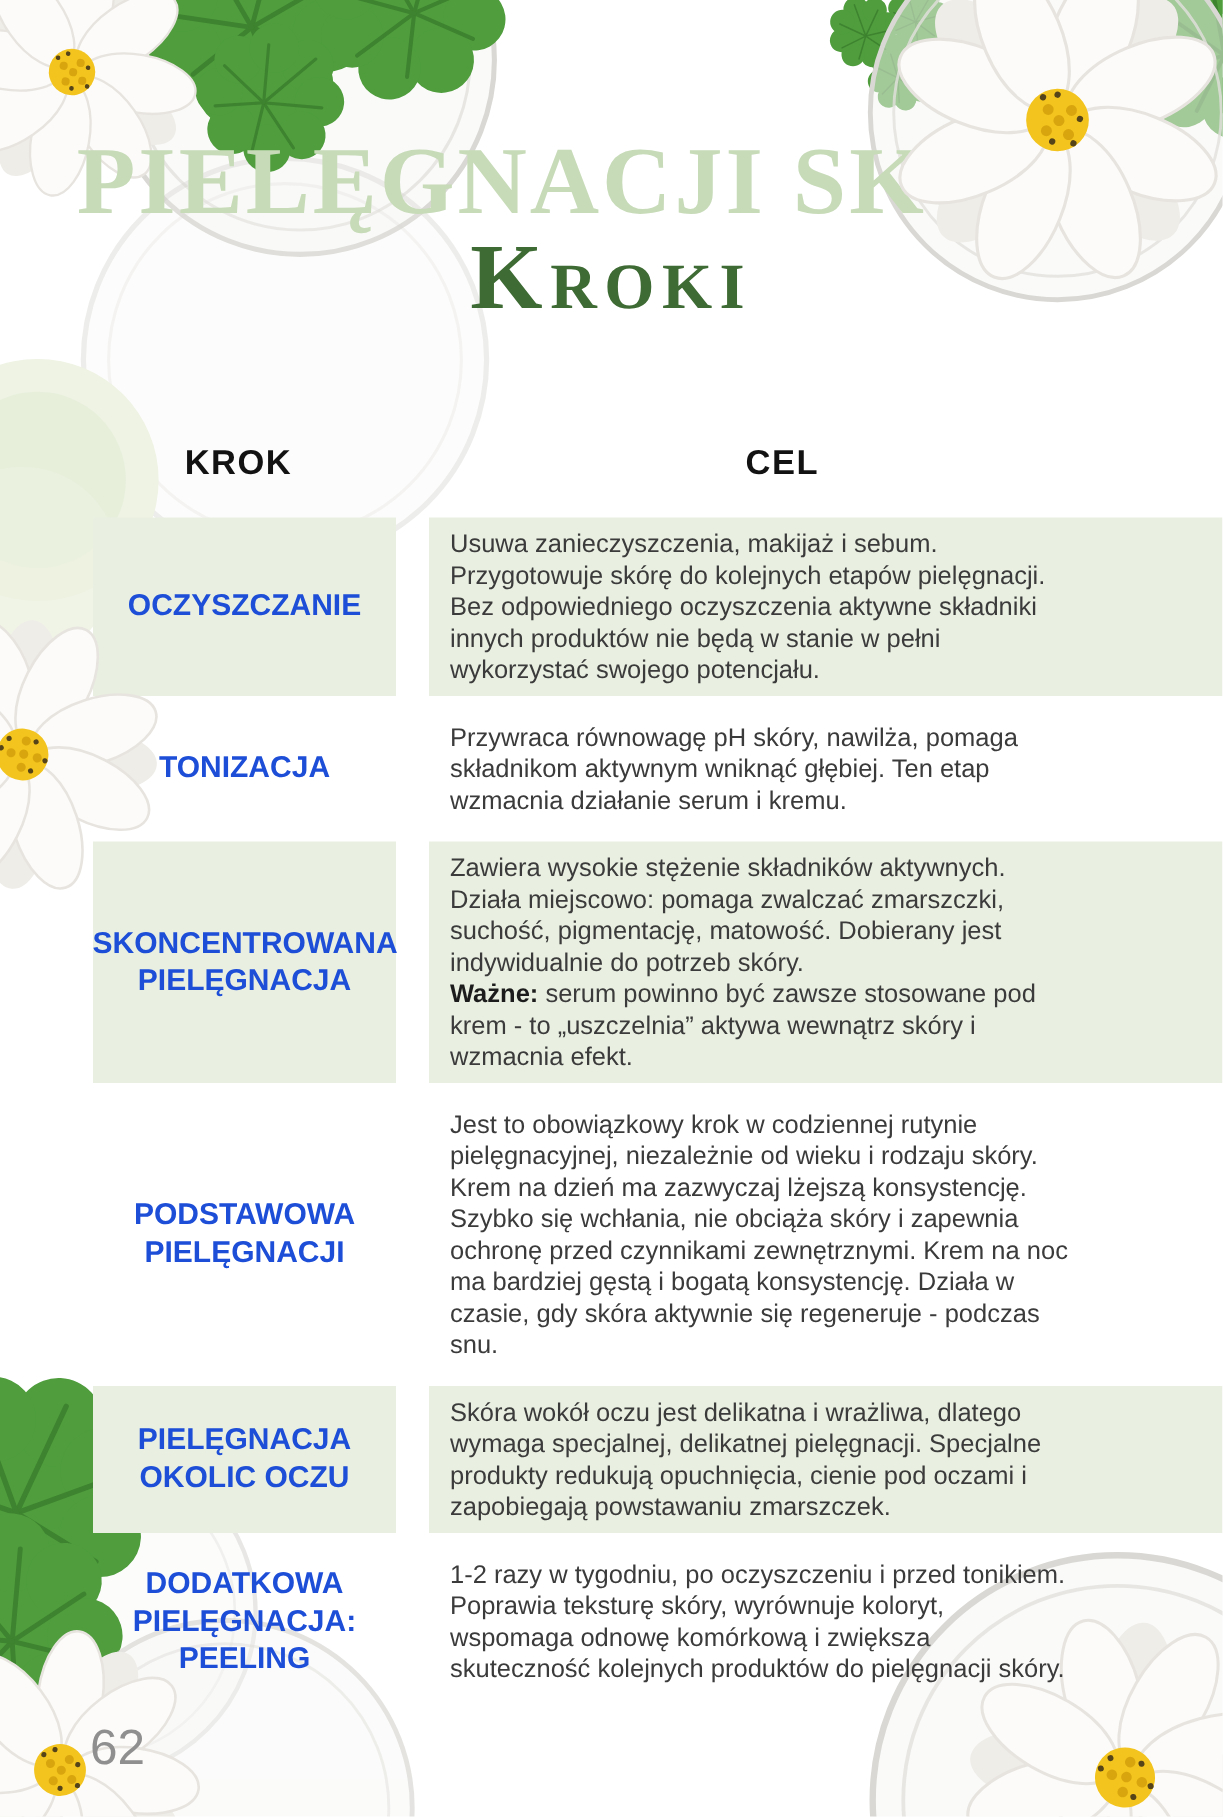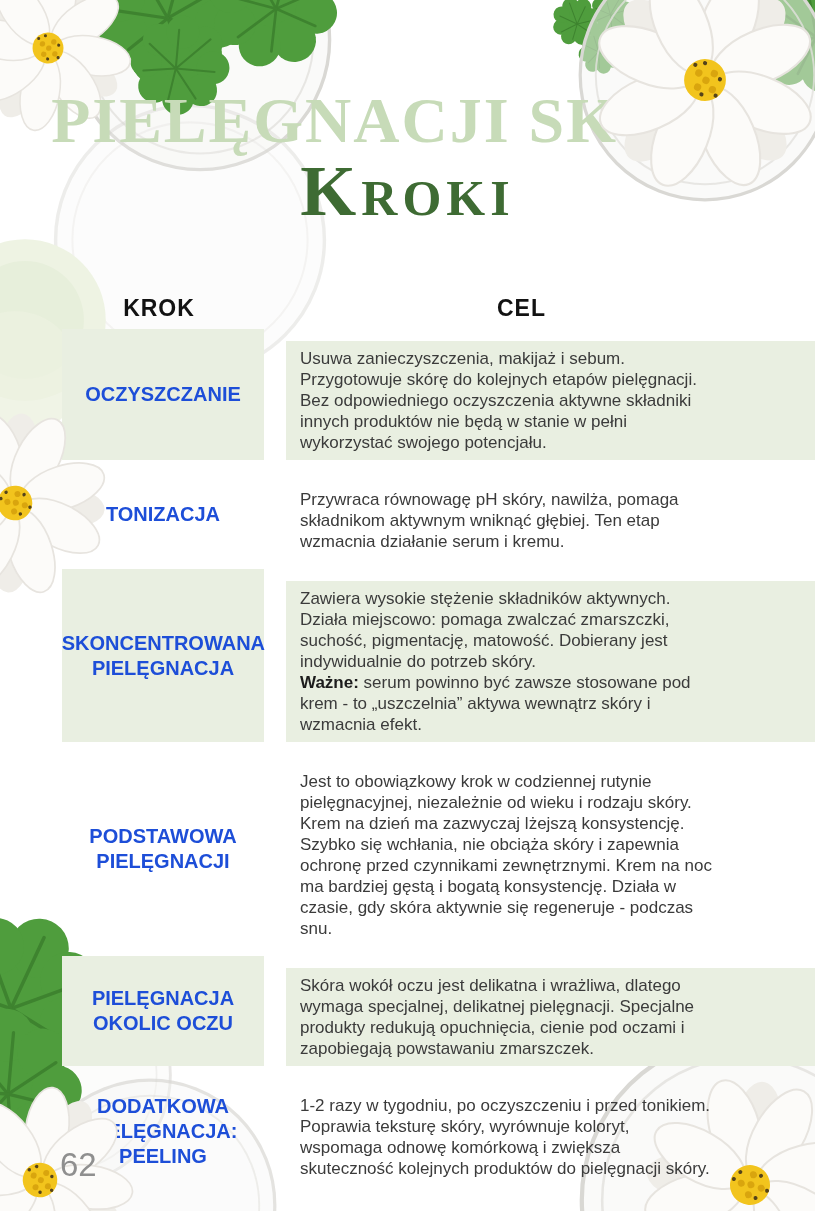--- a/index.html
+++ b/index.html
@@ -9,34 +9,34 @@
 
   
   .deco{position:absolute;z-index:0;pointer-events:none;}
   .z2{z-index:2;} .z4{z-index:4;}
 
   
   .title-top{position:absolute;left:0;right:0;top:84px;text-align:center;z-index:1;
     font-family:"Liberation Serif",serif;font-weight:bold;font-size:64px;
     letter-spacing:2px;color:var(--title-light,#c7dbb8);white-space:nowrap;}
   .title-main{position:absolute;left:0;right:0;top:150px;text-align:center;z-index:1;
-    font-family:"Liberation Serif",serif;font-weight:bold;font-size:72px;
+    font-family:"Liberation Serif",serif;font-weight:bold;font-size:62px;
     font-variant:small-caps;letter-spacing:5px;color:var(--title-dark,#3e6b33);}
 
   
   .table-wrap{position:absolute;left:62px;top:293px;width:753px;z-index:3;}
-  .head-row{display:flex;gap:22px;margin-bottom:6px;height:30px;align-items:center;}
+  .head-row{display:flex;gap:22px;margin-bottom:22px;height:30px;align-items:center;}
   .head-step{width:194px;text-align:center;}
   .head-goal{flex:1;text-align:center;padding:0 64px 0 14px;}
   .head-row span{font-size:23px;font-weight:bold;letter-spacing:1px;color:#121212;}
   .row{display:flex;gap:22px;margin-bottom:10px;}
   .step-cell{width:194px;flex:none;display:flex;align-items:center;justify-content:center;
     text-align:center;padding:6px 4px;}
   .step-cell span{font-size:20px;font-weight:bold;color:#1d4ed8;line-height:1.25;}
-  .goal-cell{flex:1;padding:7px 100px 7px 14px;margin-top:12px;}
+  .goal-cell{flex:1;padding:7px 100px 7px 14px;}
   .goal-text{margin:0;font-size:17px;line-height:21px;color:#3b3b3b;}
   .goal-text strong{color:#1c1c1c;text-align:center;}
   .row.hl .step-cell,.row.hl .goal-cell{background:var(--cell-green,#e9efe1);}
 
   
   .page-num{position:absolute;left:60px;top:1146px;z-index:5;font-size:33px;
     color:var(--pagenum,#8f8f8f);}
 </style>
 </head>
 <body>

